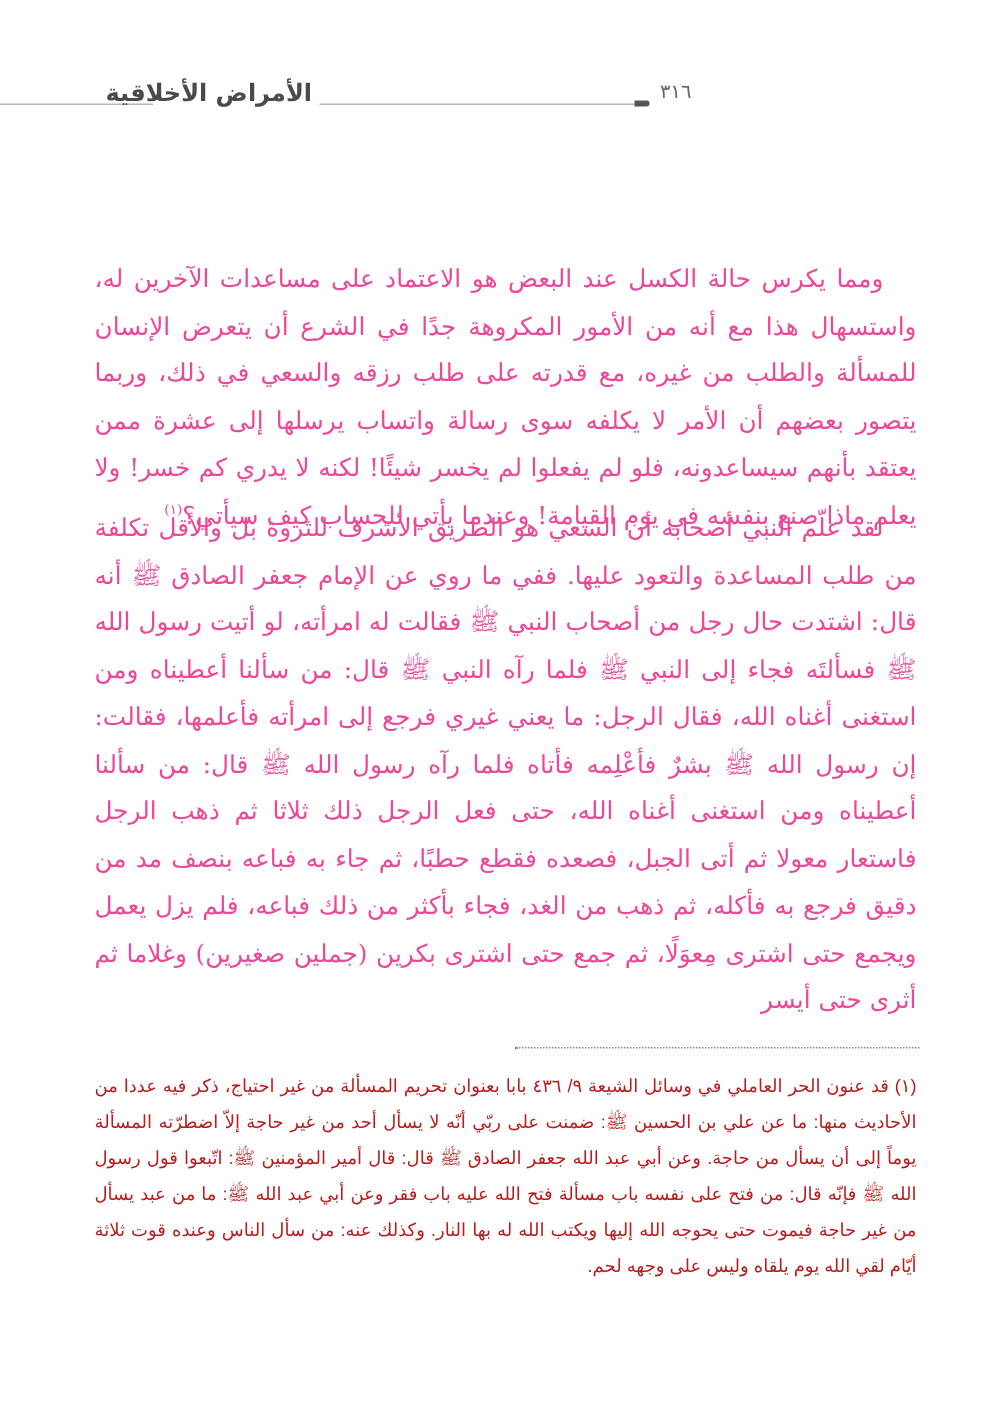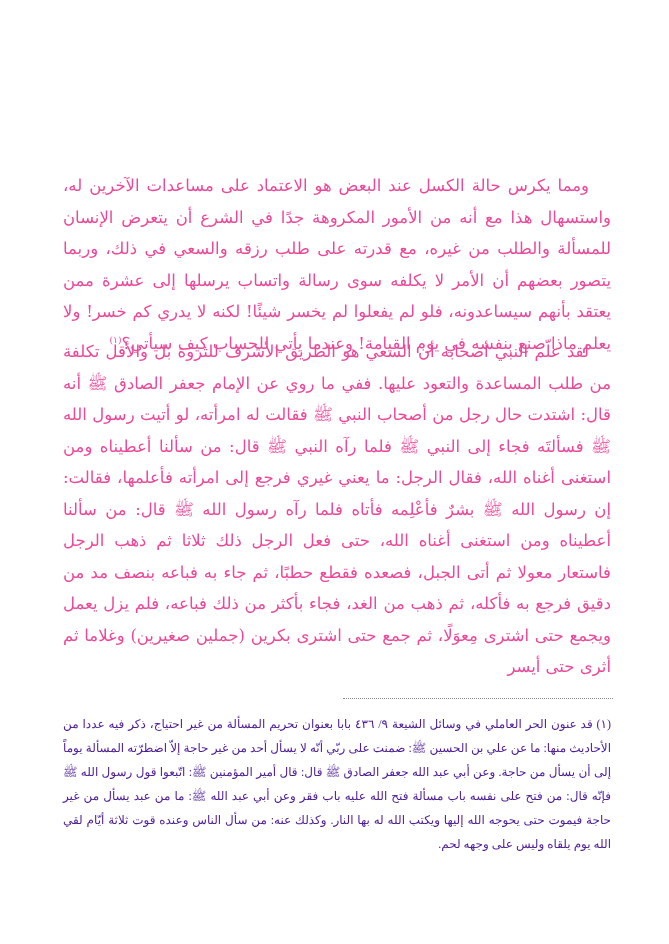--- a/index.html
+++ b/index.html
@@ -18,28 +18,35 @@
   .content { position: absolute; left: 63px; width: 548px; direction: rtl; text-align: justify; font-family: "DejaVu Serif", serif; }
   .section-title { position: absolute; top: 130px; right: 58px; direction: rtl; font-family: "DejaVu Sans", sans-serif; font-weight: bold; font-size: 17px; color: #111; white-space: nowrap; }
 
   .para { font-size: 16.5px; line-height: 31.5px; color: #ec4899; text-align-last: right; margin: 0; }
   .para.p1 { position: absolute; top: 170px; }
   .para.p2 { position: absolute; top: 336px; }
   .indent { display: inline-block; width: 22px; }
   sup.fnref { font-size: 9px; vertical-align: super; line-height: 0; }
 
   .fn-sep { position: absolute; top: 698px; left: 343px; width: 270px; border-top: 1px dotted #888; }
-  .footnotes { position: absolute; top: 712px; left: 63px; width: 548px; direction: rtl; text-align: justify; font-family: Liberation Serif, serif; font-size: 12px; line-height: 24px; color: #4c1d95; text-align-last: right; }
+  .footnotes { position: absolute; top: 712px; left: 63px; width: 548px; direction: rtl; text-align: justify; font-family: Liberation Sans, sans-serif; font-size: 12px; line-height: 24px; color: #b91c1c; text-align-last: right; }
   .footnotes p { margin: 0; }
 </style>
 </head>
 <body>
 
 <div class="page">
 
+  <div class="header">
+    <div class="hdr-line left"></div>
+    <div class="hdr-title">الأمراض الأخلاقية</div>
+    <div class="hdr-line mid"></div>
+    <div class="hdr-arrow"></div>
+    <div class="hdr-page">٣١٦</div>
+  </div>
 
 
   <div class="content para p1"><span class="indent"></span><span>ومما يكرس حالة الكسل عند البعض هو الاعتماد على مساعدات الآخرين له، واستسهال هذا مع أنه من الأمور المكروهة جدًا في الشرع أن يتعرض الإنسان للمسألة والطلب من غيره، مع قدرته على طلب رزقه والسعي في ذلك، وربما يتصور بعضهم أن الأمر لا يكلفه سوى رسالة واتساب يرسلها إلى عشرة ممن يعتقد بأنهم سيساعدونه، فلو لم يفعلوا لم يخسر شيئًا! لكنه لا يدري كم خسر! ولا يعلم ماذا صنع بنفسه في يوم القيامة! وعندما يأتي للحساب كيف سيأتي؟</span><sup class="fnref">(١)</sup></div>
 
   <div class="content para p2"><span class="indent"></span><span>لقد علّم النبي أصحابه أن السعي هو الطريق الأشرف للثروة بل والأقل تكلفة من طلب المساعدة والتعود عليها. ففي ما روي عن الإمام جعفر الصادق ﷺ أنه قال: اشتدت حال رجل من أصحاب النبي ﷺ فقالت له امرأته، لو أتيت رسول الله ﷺ فسألتَه فجاء إلى النبي ﷺ فلما رآه النبي ﷺ قال: من سألنا أعطيناه ومن استغنى أغناه الله، فقال الرجل: ما يعني غيري فرجع إلى امرأته فأعلمها، فقالت: إن رسول الله ﷺ بشرٌ فأعْلِمه فأتاه فلما رآه رسول الله ﷺ قال: من سألنا أعطيناه ومن استغنى أغناه الله، حتى فعل الرجل ذلك ثلاثا ثم ذهب الرجل فاستعار معولا ثم أتى الجبل، فصعده فقطع حطبًا، ثم جاء به فباعه بنصف مد من دقيق فرجع به فأكله، ثم ذهب من الغد، فجاء بأكثر من ذلك فباعه، فلم يزل يعمل ويجمع حتى اشترى مِعوَلًا، ثم جمع حتى اشترى بكرين (جملين صغيرين) وغلاما ثم أثرى حتى أيسر</span></div>
 
   <div class="fn-sep"></div>
 
   <div class="footnotes">
     <p><span>(١)</span> <span>قد عنون الحر العاملي في وسائل الشيعة ٩/ ٤٣٦ بابا بعنوان تحريم المسألة من غير احتياج، ذكر فيه عددا من الأحاديث منها: ما عن علي بن الحسين ﷺ: ضمنت على ربّي أنّه لا يسأل أحد من غير حاجة إلاّ اضطرّته المسألة يوماً إلى أن يسأل من حاجة. وعن أبي عبد الله جعفر الصادق ﷺ قال: قال أمير المؤمنين ﷺ: اتّبعوا قول رسول الله ﷺ فإنّه قال: من فتح على نفسه باب مسألة فتح الله عليه باب فقر وعن أبي عبد الله ﷺ: ما من عبد يسأل من غير حاجة فيموت حتى يحوجه الله إليها ويكتب الله له بها النار. وكذلك عنه: من سأل الناس وعنده قوت ثلاثة أيّام لقي الله يوم يلقاه وليس على وجهه لحم.</span></p>

